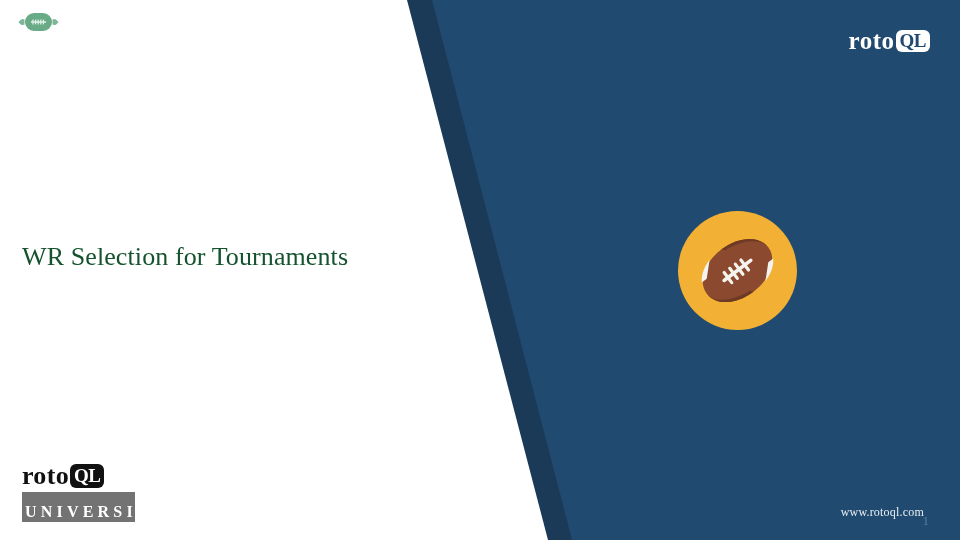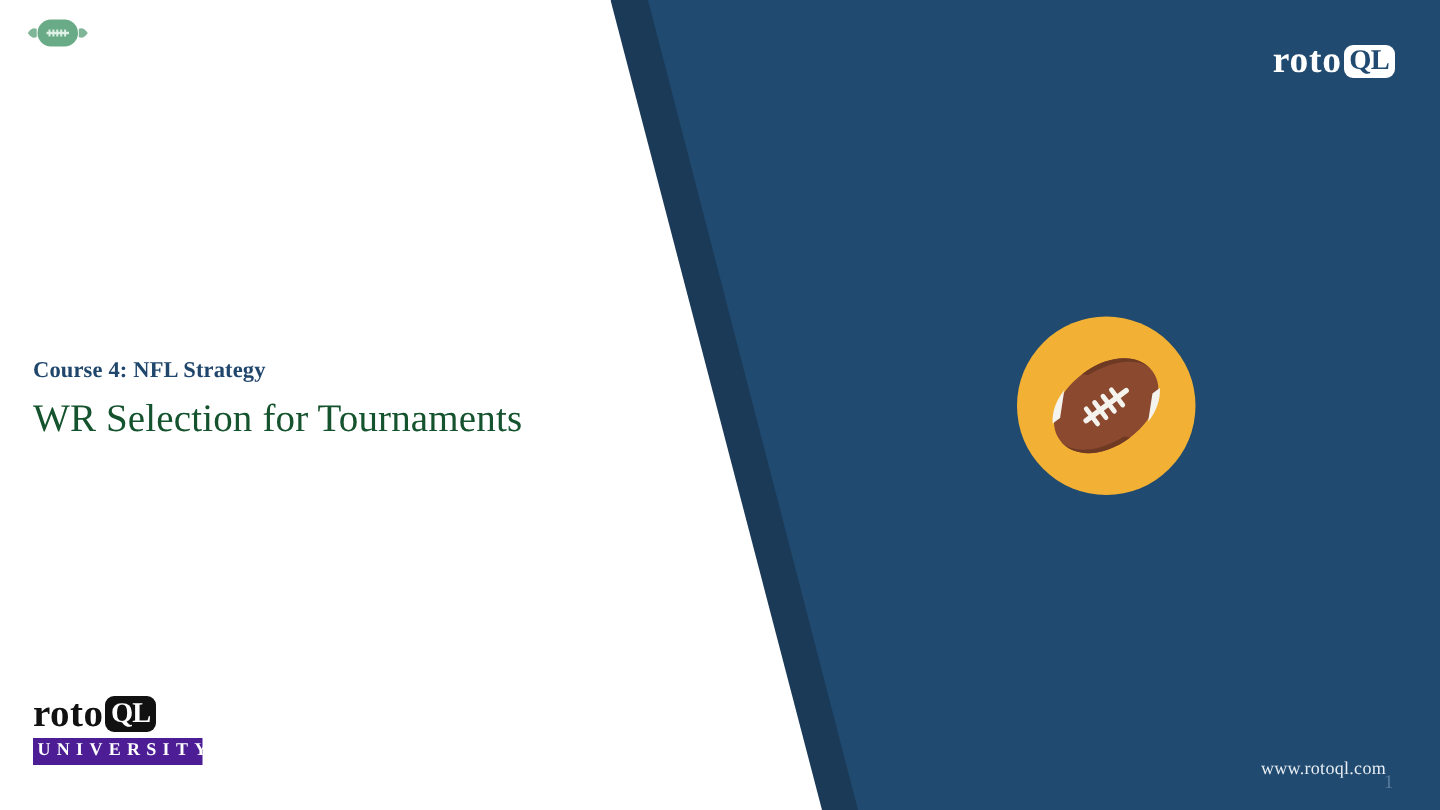--- a/index.html
+++ b/index.html
@@ -136,27 +136,27 @@
     color: #ffffff;
     border-radius: 6px;
     font-size: 19px;
     font-weight: bold;
     letter-spacing: -0.5px;
     padding: 2px 4px 3px 4px;
     line-height: 19px;
   }
   .logo-bl .row2 {
     margin-top: 3px;
-    background: #4c1d95;
+    background: #737373;
     color: #ffffff;
-    font-size: 12px;
+    font-size: 16px;
     font-weight: bold;
     letter-spacing: 4.2px;
     text-align: center;
-    padding: 0 0 3px 3px;
+    padding: 12px 0 3px 3px;
     width: 113px;
     box-sizing: border-box;
     line-height: 15px;
   }
 
   
   .footer-url {
     position: absolute;
     right: 36px;
     top: 505px;
@@ -216,21 +216,20 @@
           <rect x="46" y="51.5" width="3.2" height="15.8" rx="1.6"></rect>
           <rect x="53" y="51.5" width="3.2" height="15.8" rx="1.6"></rect>
           <rect x="60" y="51.5" width="3.2" height="15.8" rx="1.6"></rect>
           <rect x="67" y="51.5" width="3.2" height="15.8" rx="1.6"></rect>
         </g>
       </g>
     </svg>
   </div>
 
   <div class="title-block">
-    <p class="eyebrow">Course 4: NFL Strategy</p>
     <h1 class="headline">WR Selection for Tournaments</h1>
   </div>
 
   <div class="logo-bl">
     <div class="row1">
       <span class="word">roto</span>
       <span class="chip">QL</span>
     </div>
     <div class="row2">UNIVERSITY</div>
   </div>

